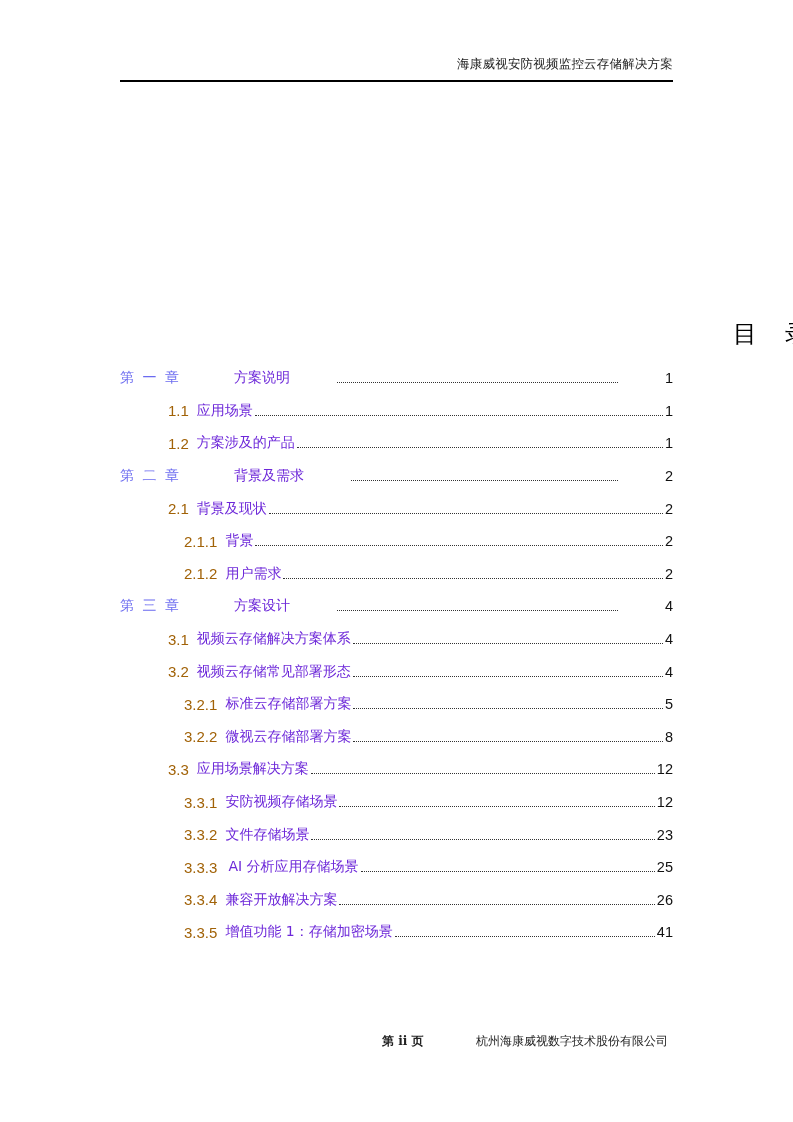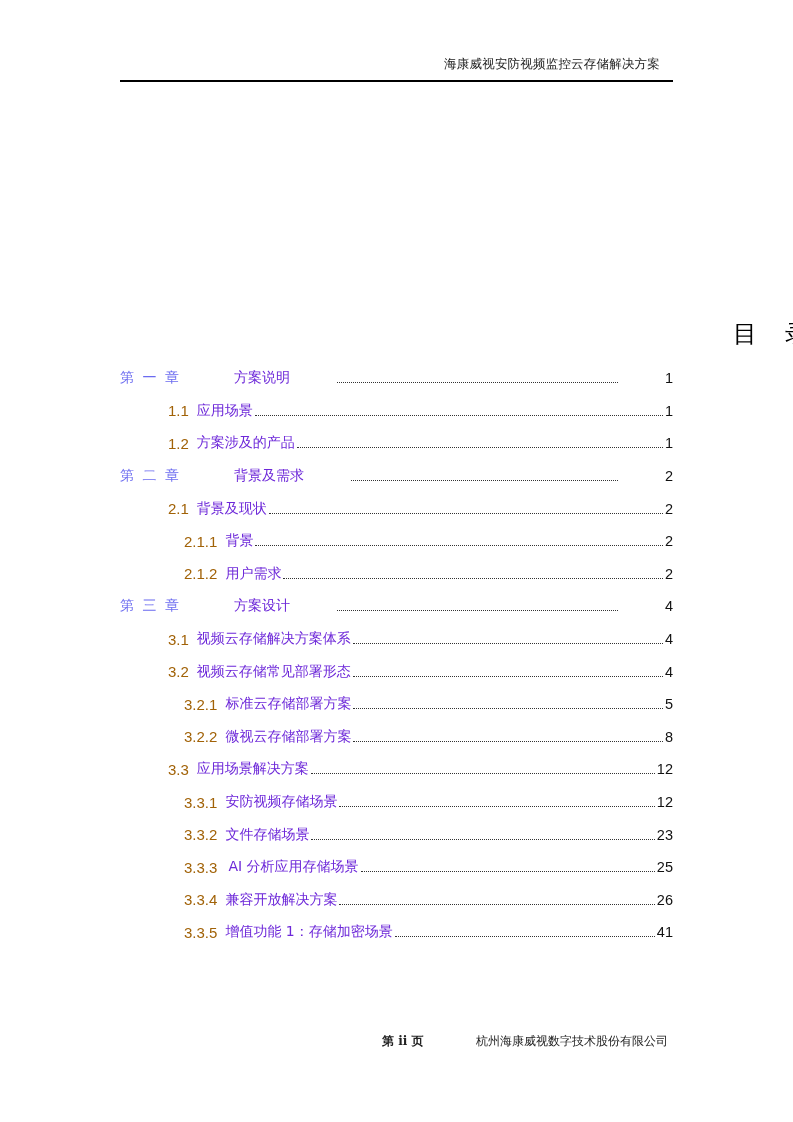--- a/index.html
+++ b/index.html
@@ -1,18 +1,18 @@
 <!DOCTYPE html>
 <html><head>
 <meta charset="utf-8">
 <style>
   html, body { margin: 0; padding: 0; background: #ffffff; }
   body { width: 793px; height: 1122px; position: relative; overflow: hidden;
          font-family: "DejaVu Serif", "Liberation Serif", serif; color: #000; }
-  .header-text { position: absolute; top: 56px; right: 133px; font-size: 12.5px; color: #222;
+  .header-text { position: absolute; top: 56px; right: 120px; font-size: 12.5px; color: #222;
                  font-family: "DejaVu Serif", serif; letter-spacing: 0.2px; }
   .header-rule { position: absolute; top: 80px; left: 120px; width: 553px; height: 1.5px; background: #000; }
   .toc-title { position: absolute; top: 318px; left: 16px; width: 793px; text-align: right;
                font-size: 24px; font-family: "DejaVu Sans", sans-serif; letter-spacing: 0; }
   .toc-title span { display: inline-block; }
   .toc-title .gap { width: 28px; }
   .toc { position: absolute; top: 362px; left: 120px; width: 553px; }
   .entry { position: relative; height: 32.6px; display: flex; align-items: center;
            font-size: 14px; font-family: "DejaVu Sans", sans-serif; }
   .entry .num { color: #a16207; font-family: "Liberation Sans", sans-serif; font-size: 15px; white-space: pre; }

